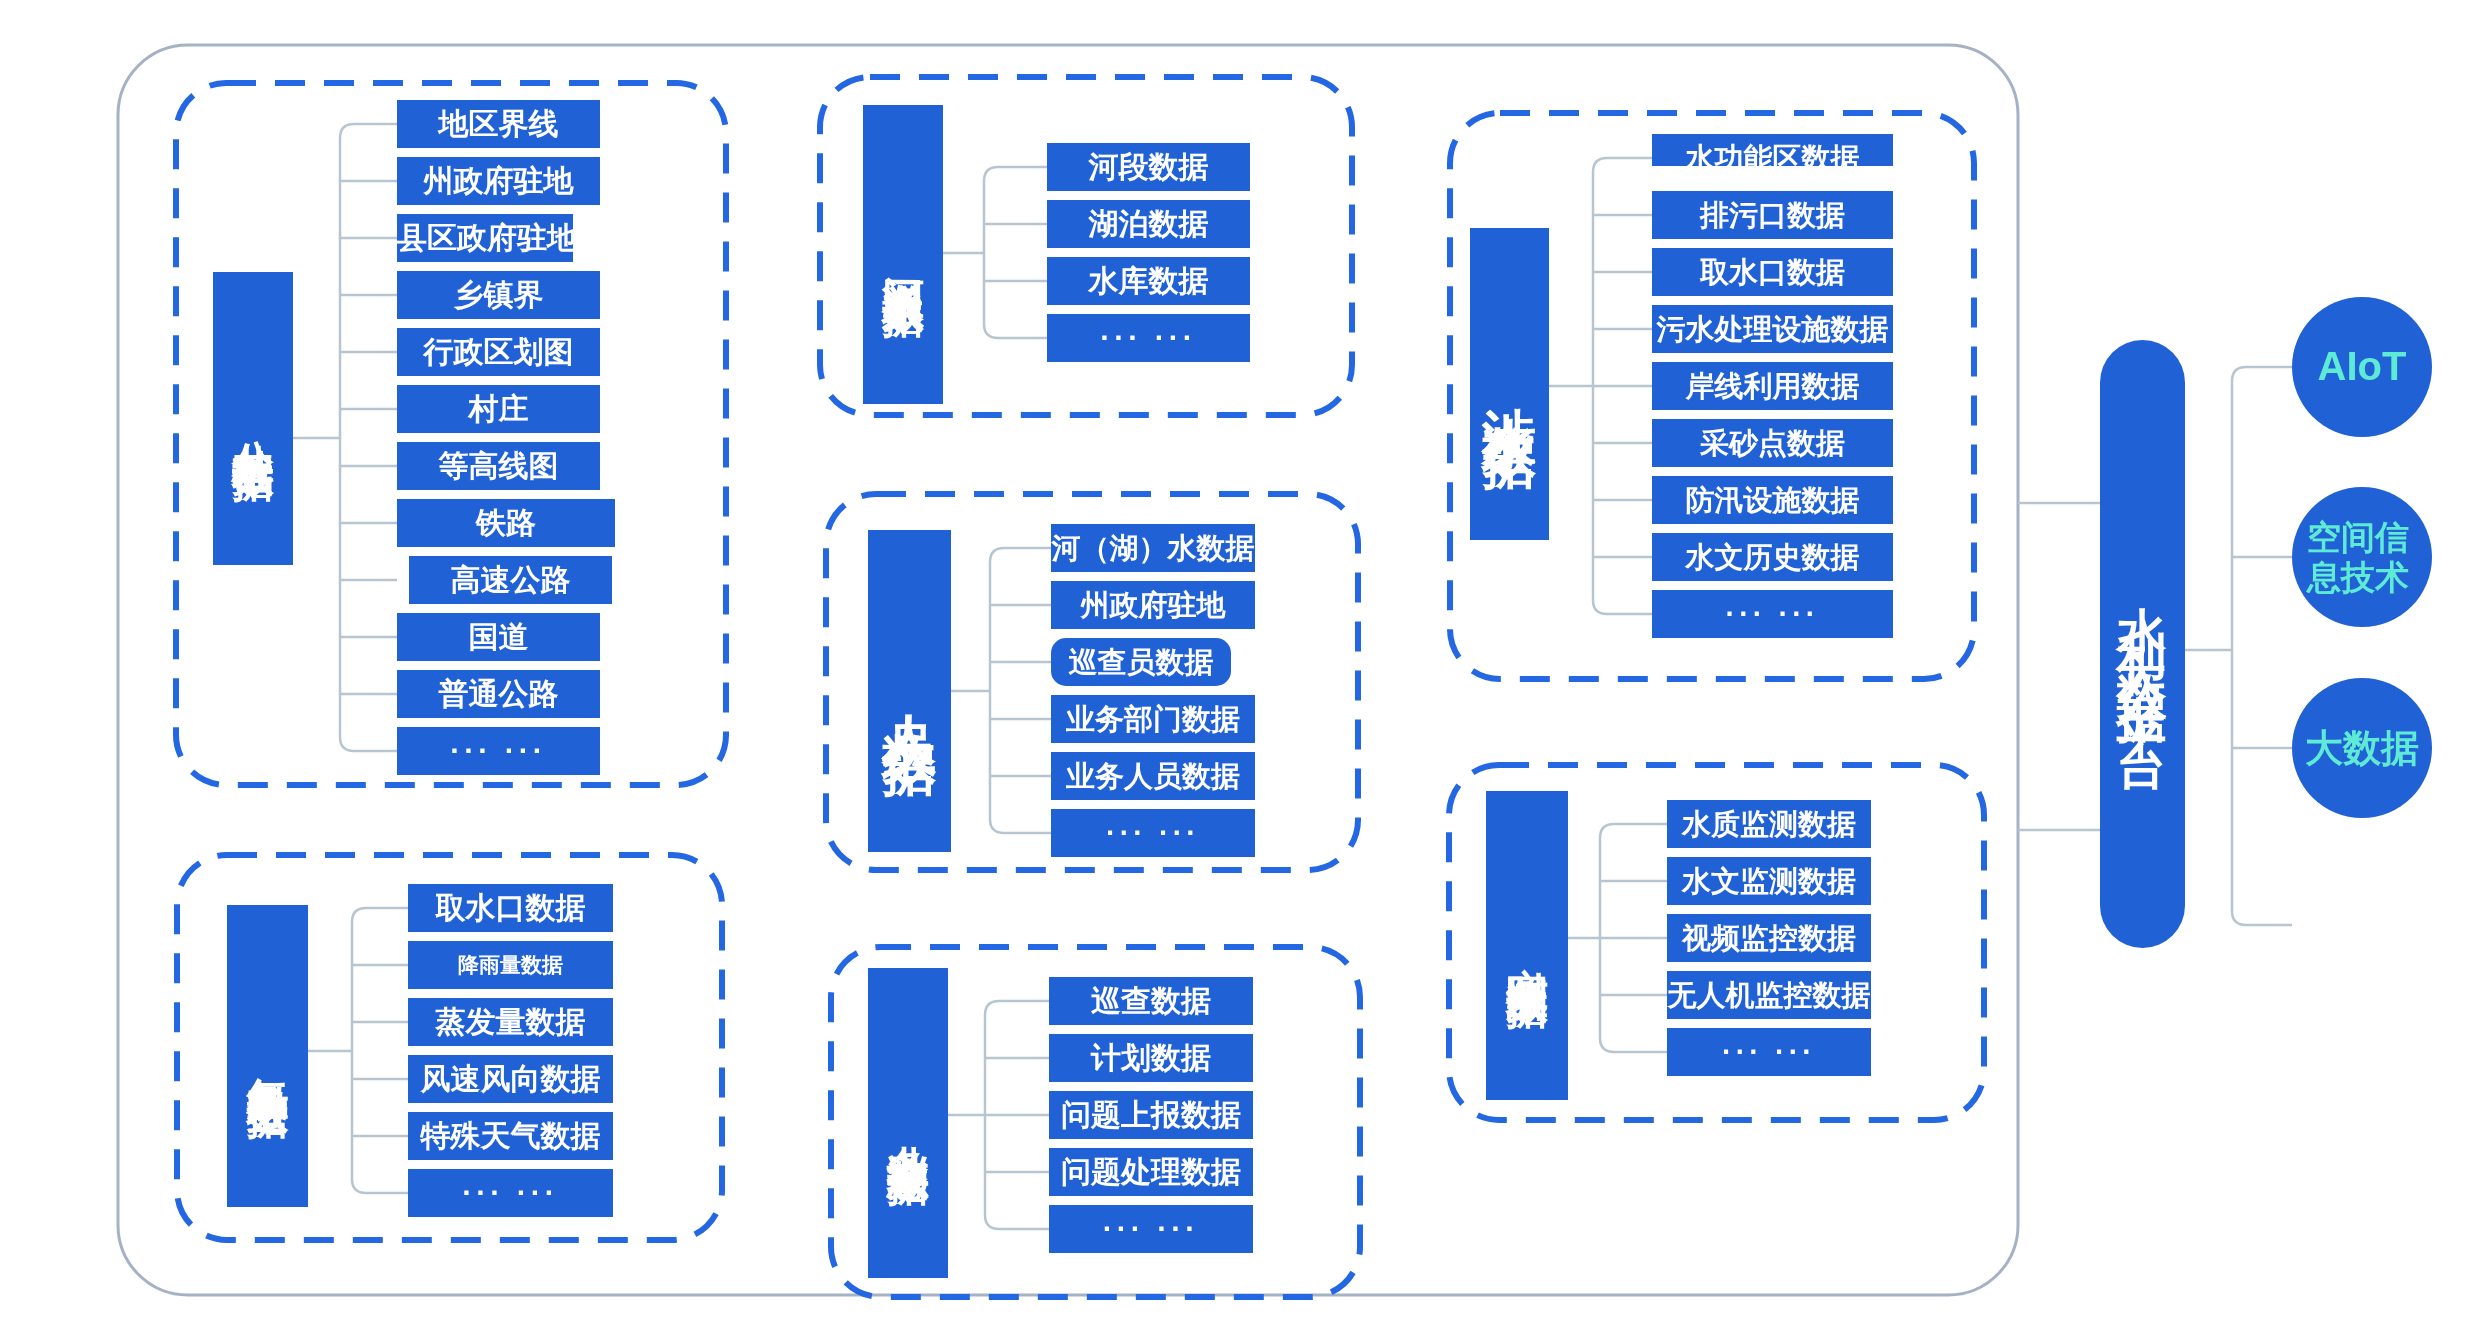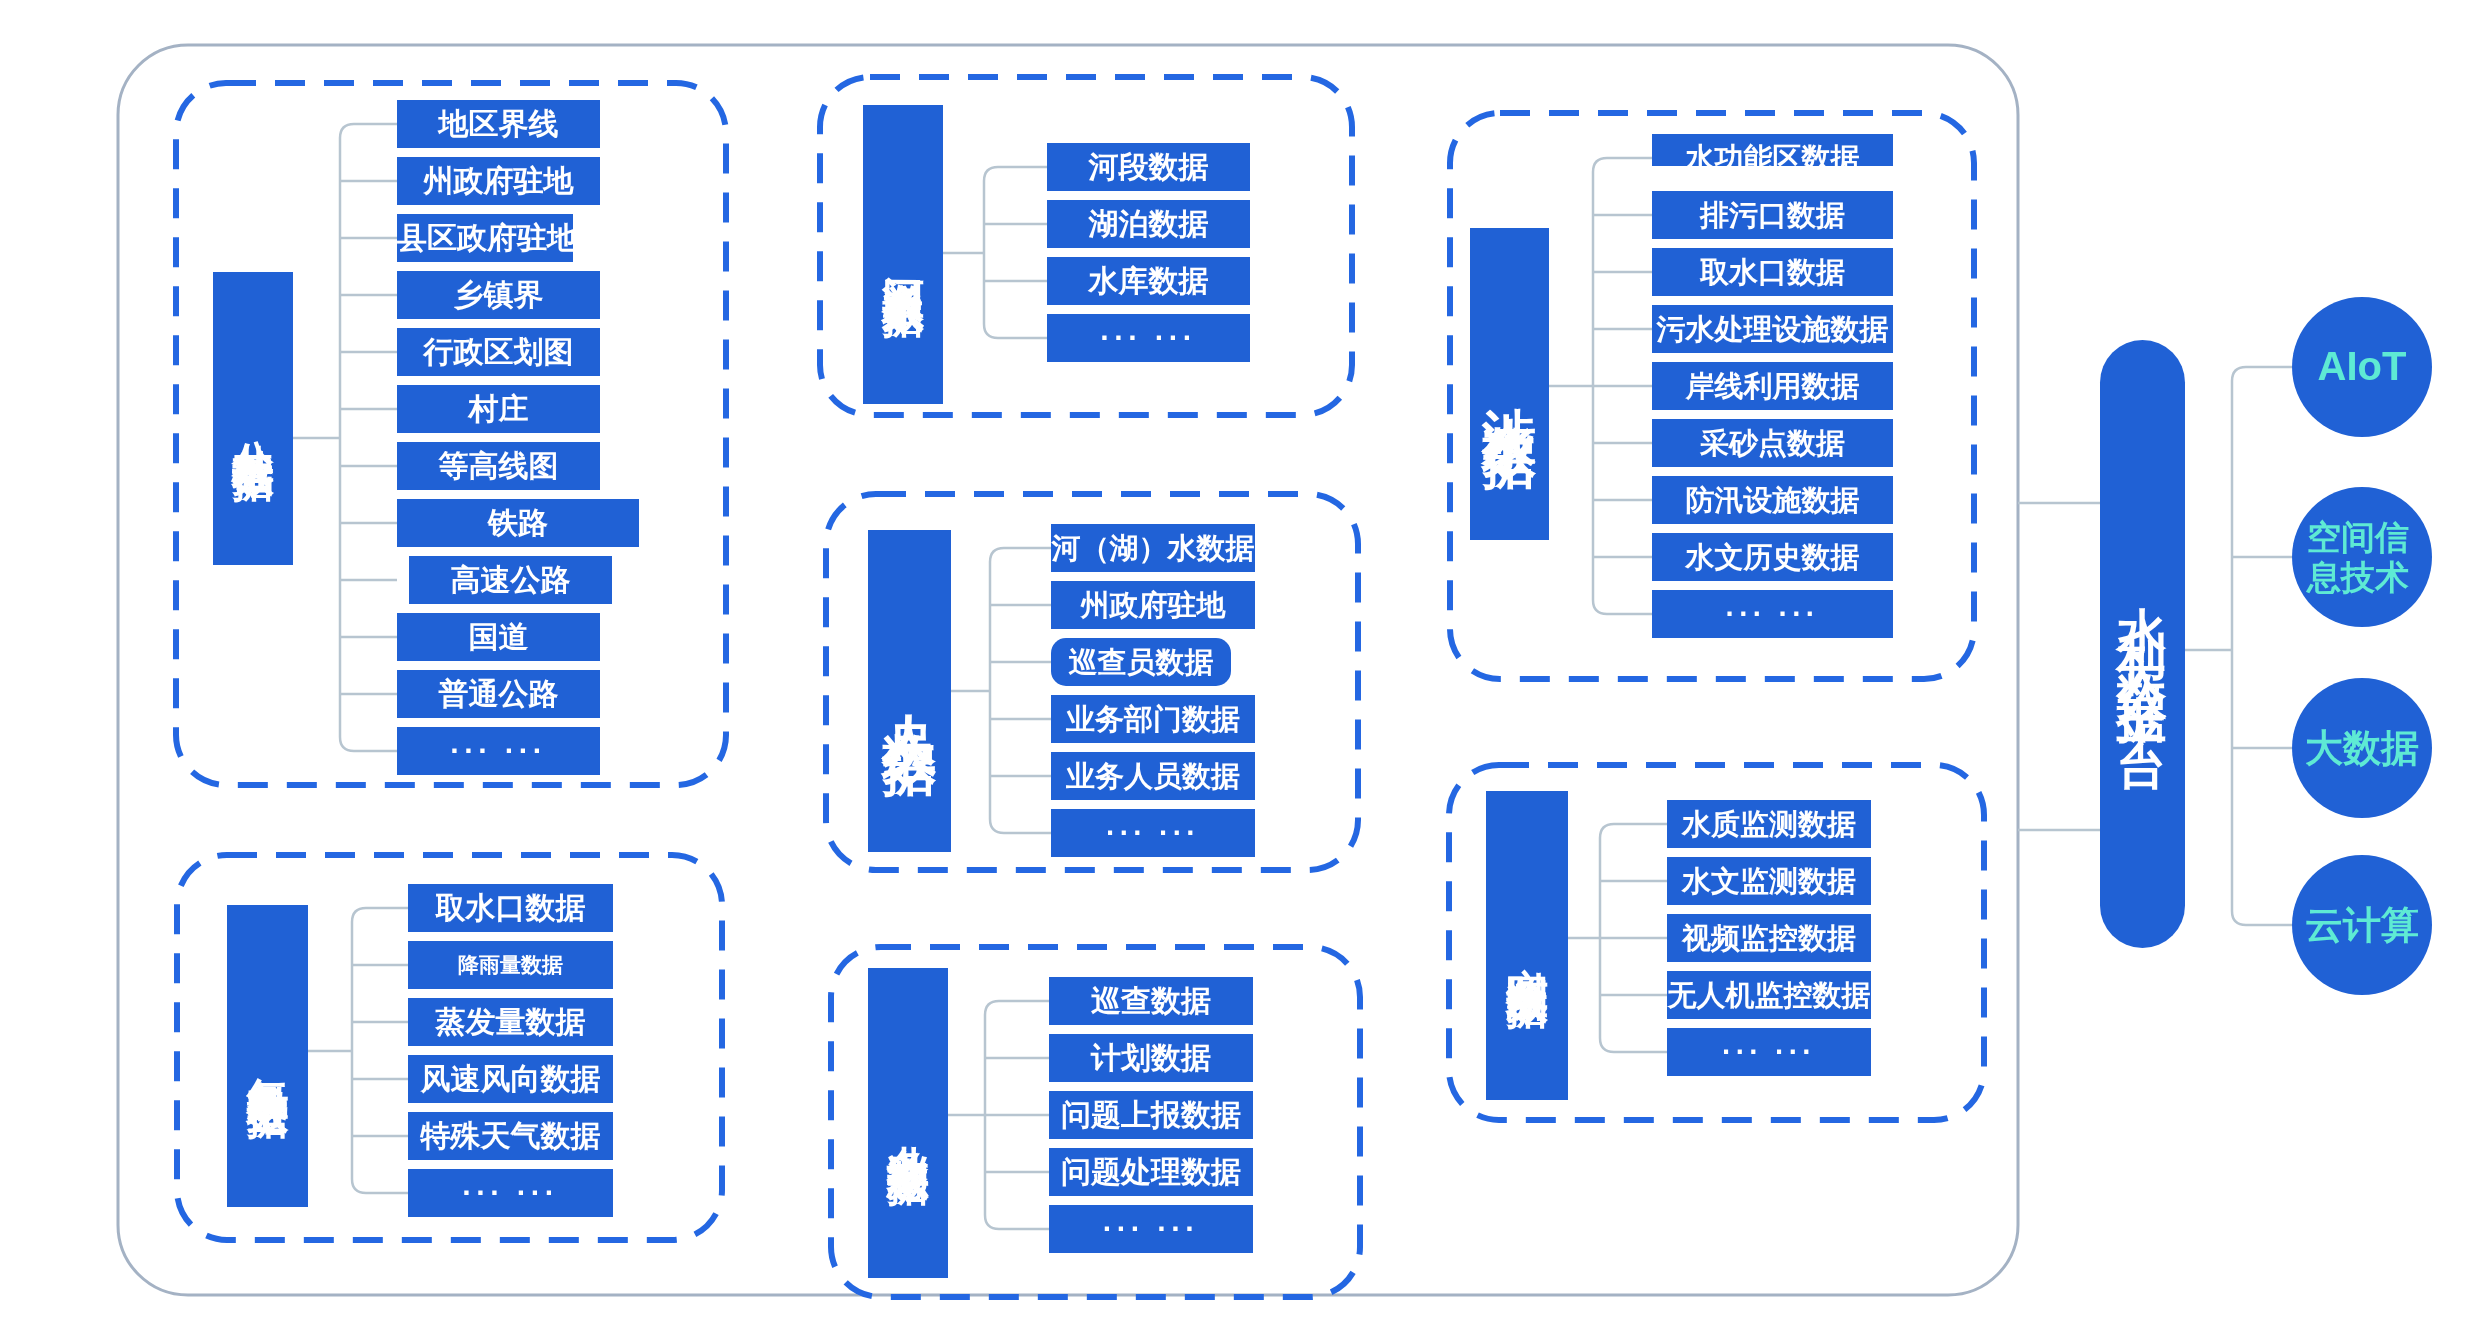--- a/index.html
+++ b/index.html
@@ -52,29 +52,28 @@
   <div class="glabel" style="left: 868px; top: 530px; width: 83px; height: 322px; font-size: 54px; letter-spacing: 10px;">人员数据</div>
   <div class="glabel" style="left: 227px; top: 905px; width: 81px; height: 302px; font-size: 42px; letter-spacing: 4px;">气象时空数据</div>
   <div class="glabel" style="left: 868px; top: 968px; width: 80px; height: 310px; font-size: 42px; letter-spacing: 4px;">业务动态数据</div>
   <div class="glabel" style="left: 1486px; top: 791px; width: 82px; height: 309px; font-size: 42px; letter-spacing: 4px;">实时监测数据</div>
 
   <div class="pill" style="left: 2100px; top: 340px; width: 85px; height: 608px;">水利大数据平台</div>
 
   <div class="circle" style="left: 2292px; top: 297px; width: 140px; height: 140px; font-size: 40px; padding: 0px 6px;">AIoT</div>
   <div class="circle" style="left: 2292px; top: 487px; width: 140px; height: 140px; font-size: 34px; padding: 0px 15px;">空间信息技术</div>
   <div class="circle" style="left: 2292px; top: 678px; width: 140px; height: 140px; font-size: 38px; padding: 0px 6px;">大数据</div>
-  <div class="circle" style="left: 2292px; top: 855px; width: 140px; height: 140px; font-size: 38px; padding: 0px 6px;">云计算</div>
 <div class="item" style="left: 397px; top: 100px; width: 203px; height: 48px; line-height: 48px; font-size: 30px;">地区界线</div>
     <div class="item" style="left: 397px; top: 157px; width: 203px; height: 48px; line-height: 48px; font-size: 30px;">州政府驻地</div>
     <div class="item" style="left: 397px; top: 214px; width: 176px; height: 48px; line-height: 48px; font-size: 30px;">县区政府驻地</div>
     <div class="item" style="left: 397px; top: 271px; width: 203px; height: 48px; line-height: 48px; font-size: 30px;">乡镇界</div>
     <div class="item" style="left: 397px; top: 328px; width: 203px; height: 48px; line-height: 48px; font-size: 30px;">行政区划图</div>
     <div class="item" style="left: 397px; top: 385px; width: 203px; height: 48px; line-height: 48px; font-size: 30px;">村庄</div>
     <div class="item" style="left: 397px; top: 442px; width: 203px; height: 48px; line-height: 48px; font-size: 30px;">等高线图</div>
-    <div class="item" style="left: 397px; top: 499px; width: 242px; height: 48px; line-height: 48px; font-size: 30px;">铁路</div>
+    <div class="item" style="left: 397px; top: 499px; width: 218px; height: 48px; line-height: 48px; font-size: 30px;">铁路</div>
     <div class="item" style="left: 397px; top: 556px; width: 203px; height: 48px; line-height: 48px; font-size: 30px; margin-left: 12px;">高速公路</div>
     <div class="item" style="left: 397px; top: 613px; width: 203px; height: 48px; line-height: 48px; font-size: 30px;">国道</div>
     <div class="item" style="left: 397px; top: 670px; width: 203px; height: 48px; line-height: 48px; font-size: 30px;">普通公路</div>
     <div class="item dots" style="left: 397px; top: 727px; width: 203px; height: 48px; line-height: 48px; font-size: 30px;">··· ···</div>
     <div class="item" style="left: 1047px; top: 143px; width: 203px; height: 48px; line-height: 48px; font-size: 30px;">河段数据</div>
     <div class="item" style="left: 1047px; top: 200px; width: 203px; height: 48px; line-height: 48px; font-size: 30px;">湖泊数据</div>
     <div class="item" style="left: 1047px; top: 257px; width: 203px; height: 48px; line-height: 48px; font-size: 30px;">水库数据</div>
     <div class="item dots" style="left: 1047px; top: 314px; width: 203px; height: 48px; line-height: 48px; font-size: 30px;">··· ···</div>
     <div class="item" style="left: 1652px; top: 134px; width: 241px; height: 32px; line-height: 48px; font-size: 29px;">水功能区数据</div>
     <div class="item" style="left: 1652px; top: 191px; width: 241px; height: 48px; line-height: 48px; font-size: 29px;">排污口数据</div>

